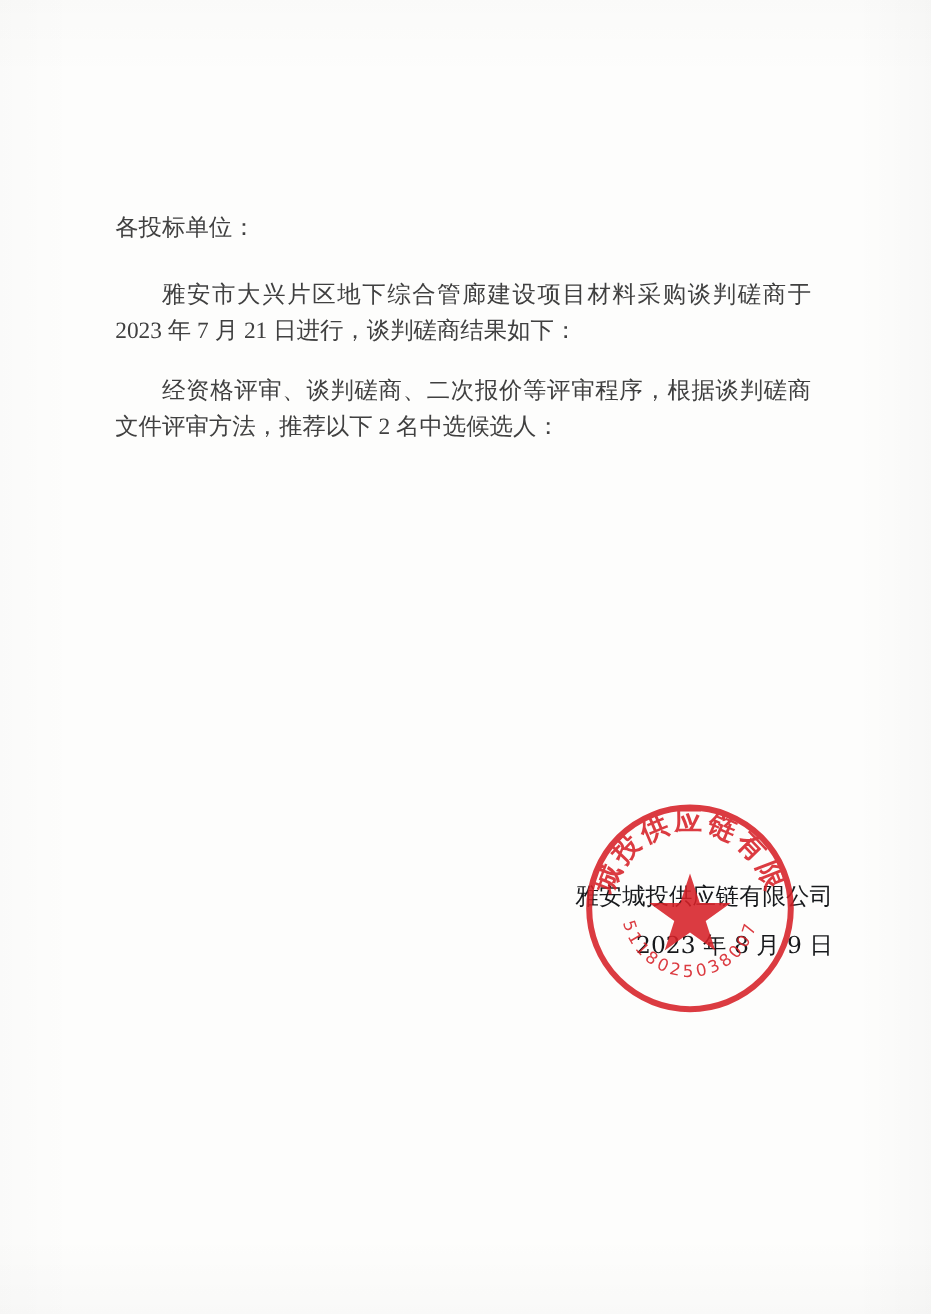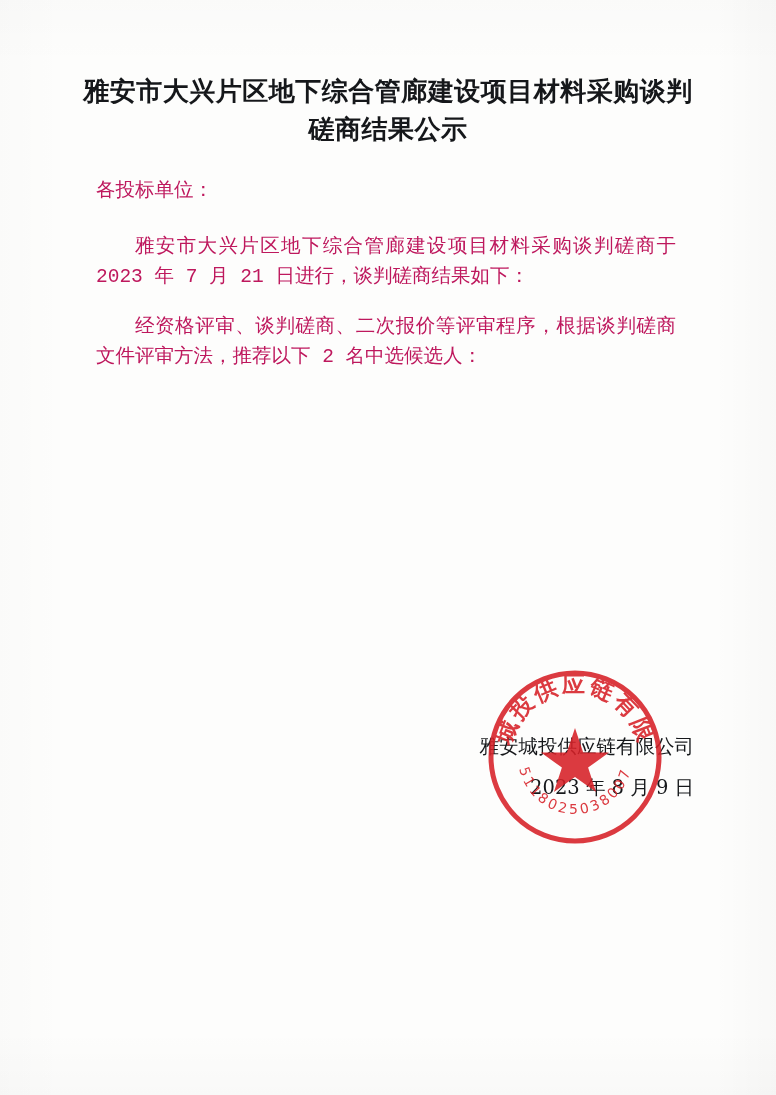--- a/index.html
+++ b/index.html
@@ -36,24 +36,24 @@
     font-weight: bold;
     font-size: 26px;
     line-height: 1.48;
     color: #15171a;
     letter-spacing: 0.5px;
   }
   .body-block {
     position: absolute;
     left: 96px;
     width: 580px;
-    font-family: Liberation Mono, monospace;
+    font-family: Liberation Serif, serif;
     font-size: 19.5px;
     line-height: 1.55;
-    color: #be185d;
+    color: #404040;
   }
   .salutation {
     top: 176px;
   }
   .para {
     text-indent: 2em;
     text-align: justify;
     text-justify: inter-ideograph;
     margin: 0;
   }
@@ -91,21 +91,20 @@
     fill: #d72027;
   }
 </style>
 </head>
 <body>
 
 <div id="page">
 
   <div id="paper-texture"></div>
 
-  <div class="doc-title">雅安市大兴片区地下综合管廊建设项目材料采购谈判磋商结果公示</div>
 
   <div class="body-block salutation">各投标单位：</div>
 
   <div class="body-block para" id="p1">雅安市大兴片区地下综合管廊建设项目材料采购谈判磋商于 2023 年 7 月 21 日进行，谈判磋商结果如下：</div>
   <div class="body-block para" id="p2">经资格评审、谈判磋商、二次报价等评审程序，根据谈判磋商文件评审方法，推荐以下 2 名中选候选人：</div>
 
   <div class="sign-block" id="sign-org">雅安城投供应链有限公司</div>
   <div class="sign-block" id="sign-date">2023 年 8 月 9 日</div>
 
   <div id="seal">

